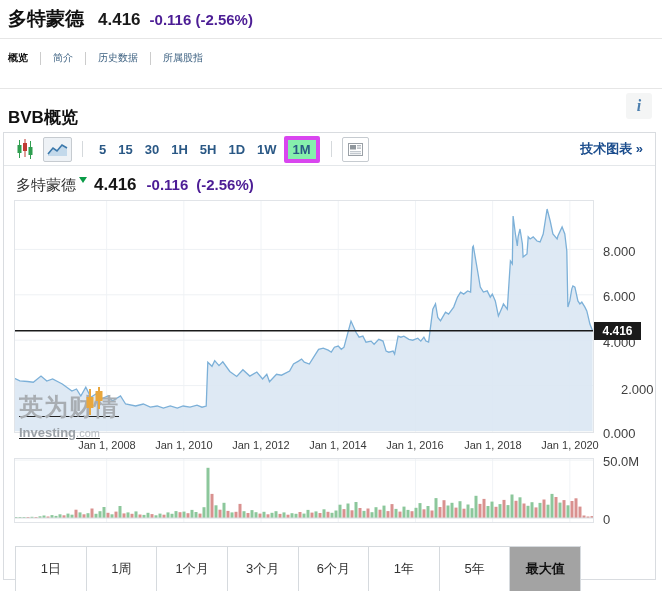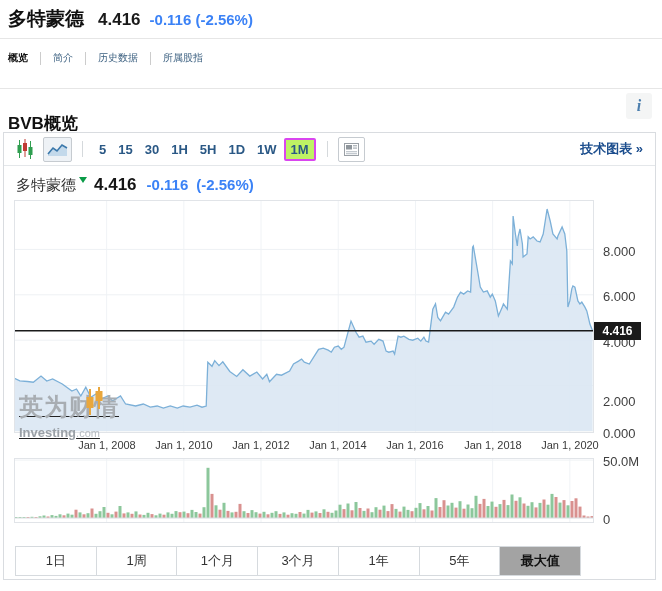--- a/index.html
+++ b/index.html
@@ -2,36 +2,36 @@
 <html><head>
 <meta charset="utf-8">
 <style>
   html,body{margin:0;padding:0;background:#fff;}
   body{width:662px;height:591px;position:relative;overflow:hidden;
        font-family:"Liberation Sans",sans-serif;color:#222;}
   .hdr{position:absolute;left:8px;top:6px;display:flex;align-items:baseline;white-space:nowrap;}
   .hdr-name{font-size:19px;font-weight:bold;color:#111;}
   .hdr-price{font-size:17px;font-weight:bold;color:#1a1a1a;margin-left:14px;}
   .hdr-chg{font-size:15px;font-weight:bold;margin-left:9px;}
-  .green{color:#3b82f6;}
+  .green{color:#4c1d95;}
   .divline{position:absolute;left:0;width:662px;height:1px;background:#e6e6e6;}
   .tabs{position:absolute;left:8px;top:47px;display:flex;align-items:center;font-size:10px;height:22px;}
   .tab{color:#3e6282;cursor:pointer;}
   .tab.active{color:#111;font-weight:bold;}
   .tab-sep{width:1px;height:13px;background:#ccc;margin:0 12px;}
-  .sec-title{position:absolute;left:8px;top:112px;font-size:17px;font-weight:bold;color:#111;}
+  .sec-title{position:absolute;left:8px;top:106px;font-size:17px;font-weight:bold;color:#111;}
   .info-btn{position:absolute;left:626px;top:93px;width:26px;height:26px;background:#f4f5f5;
     border-radius:3px;display:flex;align-items:center;justify-content:center;cursor:pointer;
     font-family:"Liberation Serif",serif;font-style:italic;font-weight:bold;font-size:16px;color:#4c7fae;}
   .widget{position:absolute;left:3px;top:132px;width:653px;height:448px;border:1px solid #d9dce0;box-sizing:border-box;background:#fff;}
   .toolbar{position:absolute;left:0;top:0;width:100%;height:33px;border-bottom:1px solid #e4e7ea;
     box-sizing:border-box;display:flex;align-items:center;padding:0 12px;}
   .tb-sep{width:1px;height:16px;background:#d5d9dc;margin:0 10px;}
   .ivl{font-size:13px;font-weight:bold;color:#2a5885;padding:2px 5px;margin:0 1px;cursor:pointer;}
-  .ivl.selected{border:2px solid #d946ef;background:#bef264;border-radius:2px;}
+  .ivl.selected{border:4px solid #d946ef;background:#86efac;border-radius:2px;}
   .btn-icon{border:1px solid #c6cbd0;border-radius:2px;background:#fff;display:flex;align-items:center;justify-content:center;cursor:pointer;}
   .line-btn{width:27px;height:23px;background:#eef2f6;margin-left:9px;}
   .news-btn{width:25px;height:23px;}
   .candle-btn{width:18px;height:22px;border:none;background:transparent;}
   .tech-link{margin-left:auto;font-size:13px;font-weight:bold;color:#1b4d8d;cursor:pointer;}
   .chart-hd{position:absolute;left:12px;top:42px;display:flex;align-items:baseline;white-space:nowrap;}
   .chd-name{font-size:15px;color:#333;}
   .chd-arrow{width:0;height:0;border-left:4px solid transparent;border-right:4px solid transparent;
     border-top:6px solid #0a9b47;display:inline-block;position:relative;top:-7px;margin:0 7px 0 3px;}
   .chd-price{font-size:17px;font-weight:bold;color:#151515;margin-right:10px;}
@@ -41,21 +41,21 @@
   .ylab,.vlab{position:absolute;left:599px;font-size:13px;color:#3f3f3f;}
   .xlab{position:absolute;top:306px;width:70px;text-align:center;font-size:11px;color:#3a3a3a;}
   .badge{position:absolute;left:590px;top:189px;width:47px;height:18px;background:#1a1a1a;color:#fff;
     font-size:12px;font-weight:bold;text-align:center;line-height:18px;}
   .wm{position:absolute;left:15px;top:258px;pointer-events:none;text-decoration:underline;}
   .wm-cn{font-size:24px;font-weight:bold;color:#a8adb2;letter-spacing:1px;}
   .wm-en{font-size:13px;font-weight:bold;color:#9ba1a7;margin-top:2px;}
   .wm-tld{font-size:11px;font-weight:normal;color:#b4bac0;}
   .wm-candle{position:absolute;left:66px;top:-4px;}
   .ranges{position:absolute;left:11px;top:413px;width:566px;display:flex;}
-  .rbtn{flex:1;height:30px;border:1px solid #d6dade;margin-left:-1px;background:#fff;font-size:13px;
+  .rbtn{flex:1;height:46px;border:1px solid #d6dade;margin-left:-1px;background:#fff;font-size:13px;
     color:#333;display:flex;align-items:center;justify-content:center;box-sizing:border-box;cursor:pointer;}
   .rbtn:first-child{margin-left:0;}
   .rbtn.active{background:#a3a3a3;font-weight:bold;color:#111;}
 </style>
 </head>
 <body>
 
 <div class="hdr">
   <span class="hdr-name">多特蒙德</span>
   <span class="hdr-price">4.416</span>
@@ -145,21 +145,21 @@
       <line x1="1" y1="231" x2="579" y2="231" stroke="#eef1f4" stroke-width="1"></line>
       <path d="M0.0,231 L0.0,178.1 L5.8,180.8 L13.5,181.5 L19.3,182.2 L27.0,176.1 L32.8,181.1 L38.6,179.0 L48.3,184.0 L57.9,191.0 L62.5,189.0 L66.8,196.0 L71.8,187.2 L76.8,197.2 L81.8,194.0 L86.8,199.0 L93.8,196.0 L98.4,201.0 L106.5,196.0 L111.6,204.0 L121.6,206.0 L129.3,204.0 L136.3,207.2 L143.2,206.0 L149.4,208.1 L156.3,206.0 L163.3,208.1 L169.1,206.0 L176.0,207.2 L183.0,205.1 L188.0,207.2 L192.2,206.0 L193.8,162.2 L198.0,166.3 L200.7,160.6 L205.0,165.6 L208.8,161.8 L215.8,171.5 L222.7,176.5 L228.9,169.7 L235.8,176.1 L242.8,172.0 L248.6,179.0 L252.8,174.3 L255.5,181.7 L262.5,174.3 L267.5,175.2 L275.6,171.1 L279.5,164.0 L284.5,161.1 L287.6,159.0 L290.3,162.2 L295.3,164.0 L300.3,156.1 L304.6,149.3 L309.2,148.1 L314.2,150.2 L317.3,152.2 L320.4,147.2 L324.2,146.1 L327.3,149.3 L330.0,147.2 L337.0,121.1 L342.0,132.3 L345.1,137.2 L348.9,136.1 L352.0,142.2 L357.1,141.1 L360.1,144.3 L364.8,139.3 L369.0,141.1 L372.1,151.1 L374.8,152.2 L379.1,151.1 L380.6,154.0 L384.1,136.1 L386.8,137.2 L389.9,136.1 L394.9,139.3 L398.7,140.2 L403.8,138.2 L406.8,141.1 L409.9,137.2 L411.9,141.1 L414.6,142.2 L418.8,109.3 L421.5,103.9 L423.8,117.5 L426.5,120.9 L431.5,112.1 L434.6,114.1 L439.7,107.1 L443.5,97.1 L446.6,92.1 L449.7,94.1 L453.6,90.9 L456.6,92.1 L458.6,47.1 L459.3,46.0 L463.6,71.0 L466.3,87.1 L469.4,92.1 L473.2,90.9 L476.3,97.1 L478.3,94.1 L481.3,100.9 L484.4,115.9 L488.3,107.1 L489.4,103.9 L493.3,109.1 L496.4,61.0 L498.3,63.9 L499.1,16.0 L501.4,34.0 L503.3,46.0 L504.1,36.9 L506.0,29.0 L508.4,44.0 L509.1,56.9 L513.0,53.9 L514.2,36.9 L516.1,39.0 L519.2,36.9 L523.0,41.0 L526.1,41.9 L529.2,34.0 L533.1,9.0 L536.2,21.0 L538.9,34.0 L543.1,39.0 L543.9,36.0 L548.1,26.9 L548.9,29.0 L550.8,34.0 L552.8,51.0 L553.9,107.1 L555.8,100.9 L557.8,88.9 L558.9,85.9 L560.9,87.1 L563.9,100.9 L565.9,103.9 L567.8,102.1 L570.9,107.1 L572.8,110.9 L574.0,115.9 L575.9,124.1 L578.6,130.7 L578.6,231 Z" fill="rgba(218,231,243,0.9)"></path>
       <path d="M0.0,178.1 L5.8,180.8 L13.5,181.5 L19.3,182.2 L27.0,176.1 L32.8,181.1 L38.6,179.0 L48.3,184.0 L57.9,191.0 L62.5,189.0 L66.8,196.0 L71.8,187.2 L76.8,197.2 L81.8,194.0 L86.8,199.0 L93.8,196.0 L98.4,201.0 L106.5,196.0 L111.6,204.0 L121.6,206.0 L129.3,204.0 L136.3,207.2 L143.2,206.0 L149.4,208.1 L156.3,206.0 L163.3,208.1 L169.1,206.0 L176.0,207.2 L183.0,205.1 L188.0,207.2 L192.2,206.0 L193.8,162.2 L198.0,166.3 L200.7,160.6 L205.0,165.6 L208.8,161.8 L215.8,171.5 L222.7,176.5 L228.9,169.7 L235.8,176.1 L242.8,172.0 L248.6,179.0 L252.8,174.3 L255.5,181.7 L262.5,174.3 L267.5,175.2 L275.6,171.1 L279.5,164.0 L284.5,161.1 L287.6,159.0 L290.3,162.2 L295.3,164.0 L300.3,156.1 L304.6,149.3 L309.2,148.1 L314.2,150.2 L317.3,152.2 L320.4,147.2 L324.2,146.1 L327.3,149.3 L330.0,147.2 L337.0,121.1 L342.0,132.3 L345.1,137.2 L348.9,136.1 L352.0,142.2 L357.1,141.1 L360.1,144.3 L364.8,139.3 L369.0,141.1 L372.1,151.1 L374.8,152.2 L379.1,151.1 L380.6,154.0 L384.1,136.1 L386.8,137.2 L389.9,136.1 L394.9,139.3 L398.7,140.2 L403.8,138.2 L406.8,141.1 L409.9,137.2 L411.9,141.1 L414.6,142.2 L418.8,109.3 L421.5,103.9 L423.8,117.5 L426.5,120.9 L431.5,112.1 L434.6,114.1 L439.7,107.1 L443.5,97.1 L446.6,92.1 L449.7,94.1 L453.6,90.9 L456.6,92.1 L458.6,47.1 L459.3,46.0 L463.6,71.0 L466.3,87.1 L469.4,92.1 L473.2,90.9 L476.3,97.1 L478.3,94.1 L481.3,100.9 L484.4,115.9 L488.3,107.1 L489.4,103.9 L493.3,109.1 L496.4,61.0 L498.3,63.9 L499.1,16.0 L501.4,34.0 L503.3,46.0 L504.1,36.9 L506.0,29.0 L508.4,44.0 L509.1,56.9 L513.0,53.9 L514.2,36.9 L516.1,39.0 L519.2,36.9 L523.0,41.0 L526.1,41.9 L529.2,34.0 L533.1,9.0 L536.2,21.0 L538.9,34.0 L543.1,39.0 L543.9,36.0 L548.1,26.9 L548.9,29.0 L550.8,34.0 L552.8,51.0 L553.9,107.1 L555.8,100.9 L557.8,88.9 L558.9,85.9 L560.9,87.1 L563.9,100.9 L565.9,103.9 L567.8,102.1 L570.9,107.1 L572.8,110.9 L574.0,115.9 L575.9,124.1 L578.6,130.7" fill="none" stroke="#7cb0d8" stroke-width="1.3"></path>
       <line x1="0" y1="130.7568" x2="580" y2="130.7568" stroke="#1a1a1a" stroke-width="1.4"></line>
       <rect x="0.5" y="0.5" width="579" height="232" fill="none" stroke="#e1e4e8"></rect>
     </svg>
   <div id="ylabs">
       <span class="ylab" style="top: 111px;">8.000</span>
       <span class="ylab" style="top: 156px;">6.000</span>
       <span class="ylab" style="top: 202px;">4.000</span>
-      <span class="ylab" style="top: 261px;">2.000</span>
+      <span class="ylab" style="top: 249px; margin-left: 18px;">2.000</span>
       <span class="ylab" style="top: 293px;">0.000</span>
     </div>
   <div class="badge">4.416</div>
 
   <div class="wm">
     <div style="position:relative">
       <span class="wm-cn">英为财情</span>
       <svg class="wm-candle" width="20" height="30" viewBox="0 0 20 30">
         <line x1="5" y1="2" x2="5" y2="28" stroke="#e9a73d" stroke-width="2"></line>
         <rect x="1.5" y="10" width="7" height="11" fill="#e9a73d"></rect>
@@ -340,17 +340,18 @@
       <rect x="0.5" y="0.5" width="579" height="64" fill="none" stroke="#e1e4e8"></rect>
     </svg>
   <div class="vlab" id="volMax" style="top:321px">50.0M</div>
   <div class="vlab" id="volZero" style="top:379px">0</div>
 
   <div class="ranges">
     <div class="rbtn">1日</div>
     <div class="rbtn">1周</div>
     <div class="rbtn">1个月</div>
     <div class="rbtn">3个月</div>
+    <div class="rbtn">6个月</div>
     <div class="rbtn">1年</div>
     <div class="rbtn">5年</div>
     <div class="rbtn active">最大值</div>
   </div>
 </div>
 
 </body></html>

